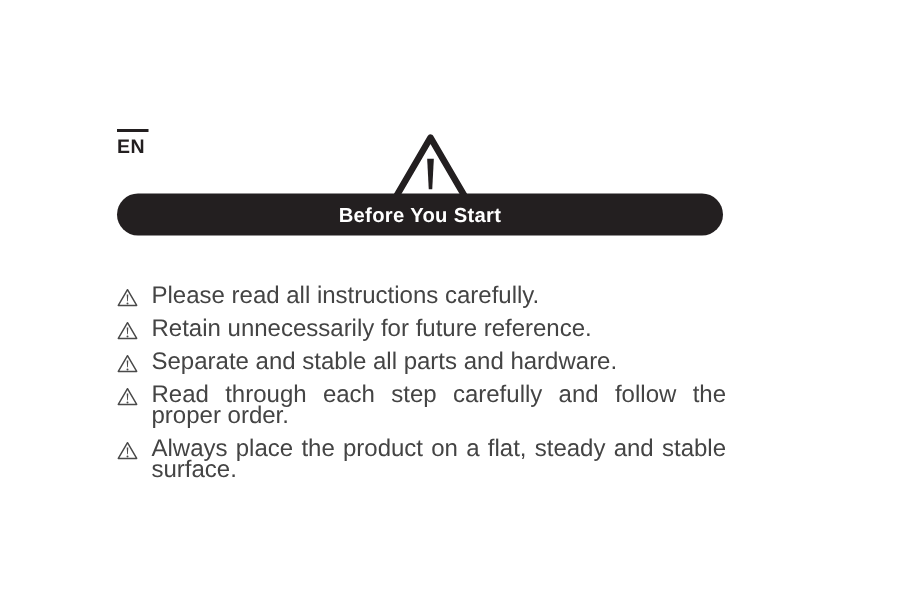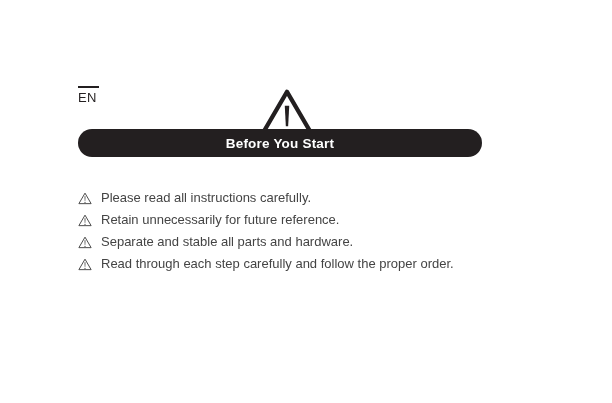--- a/index.html
+++ b/index.html
@@ -22,21 +22,21 @@
     top: 86px;
   }
   .en-line {
     width: 21px;
     height: 2px;
     background: #231f20;
     margin-bottom: 3px;
   }
   .en-text {
     font-size: 13px;
-    font-weight: normal;
+    font-weight: bold;
     color: #231f20;
     letter-spacing: 0.3px;
     line-height: 14px;
   }
   
   .big-warning {
     position: absolute;
     left: 256px;
     top: 87px;
     width: 62px;
@@ -74,21 +74,21 @@
     margin-bottom: 8px;
   }
   .warn-item .item-icon {
     flex: none;
     width: 14px;
     height: 13px;
     margin-right: 9px;
     margin-top: 0.5px;
   }
   .warn-item .item-text {
-    font-size: 13px;
+    font-size: 16px;
     line-height: 14px;
     color: #444444;
     text-align: justify;
     width: 383px;
   }
   svg.tri { display: block; width: 100%; height: 100%; }
 </style>
 </head>
 <body>
 
@@ -151,16 +151,24 @@
     <div class="warn-item">
       <span class="item-icon" style="color:#4a4a4a;">
           <svg class="tri">
             <use href="#warn-tri"></use>
           </svg>
         </span>
       <span class="item-text">Read through each step carefully and follow the proper order.</span>
     </div>
 
 
+    <div class="warn-item">
+      <span class="item-icon" style="color:#4a4a4a;">
+          <svg class="tri">
+            <use href="#warn-tri"></use>
+          </svg>
+        </span>
+      <span class="item-text">Always place the product on a flat, steady and stable surface.</span>
+    </div>
 
 
   </div>
 </div>
 
 </body></html>

